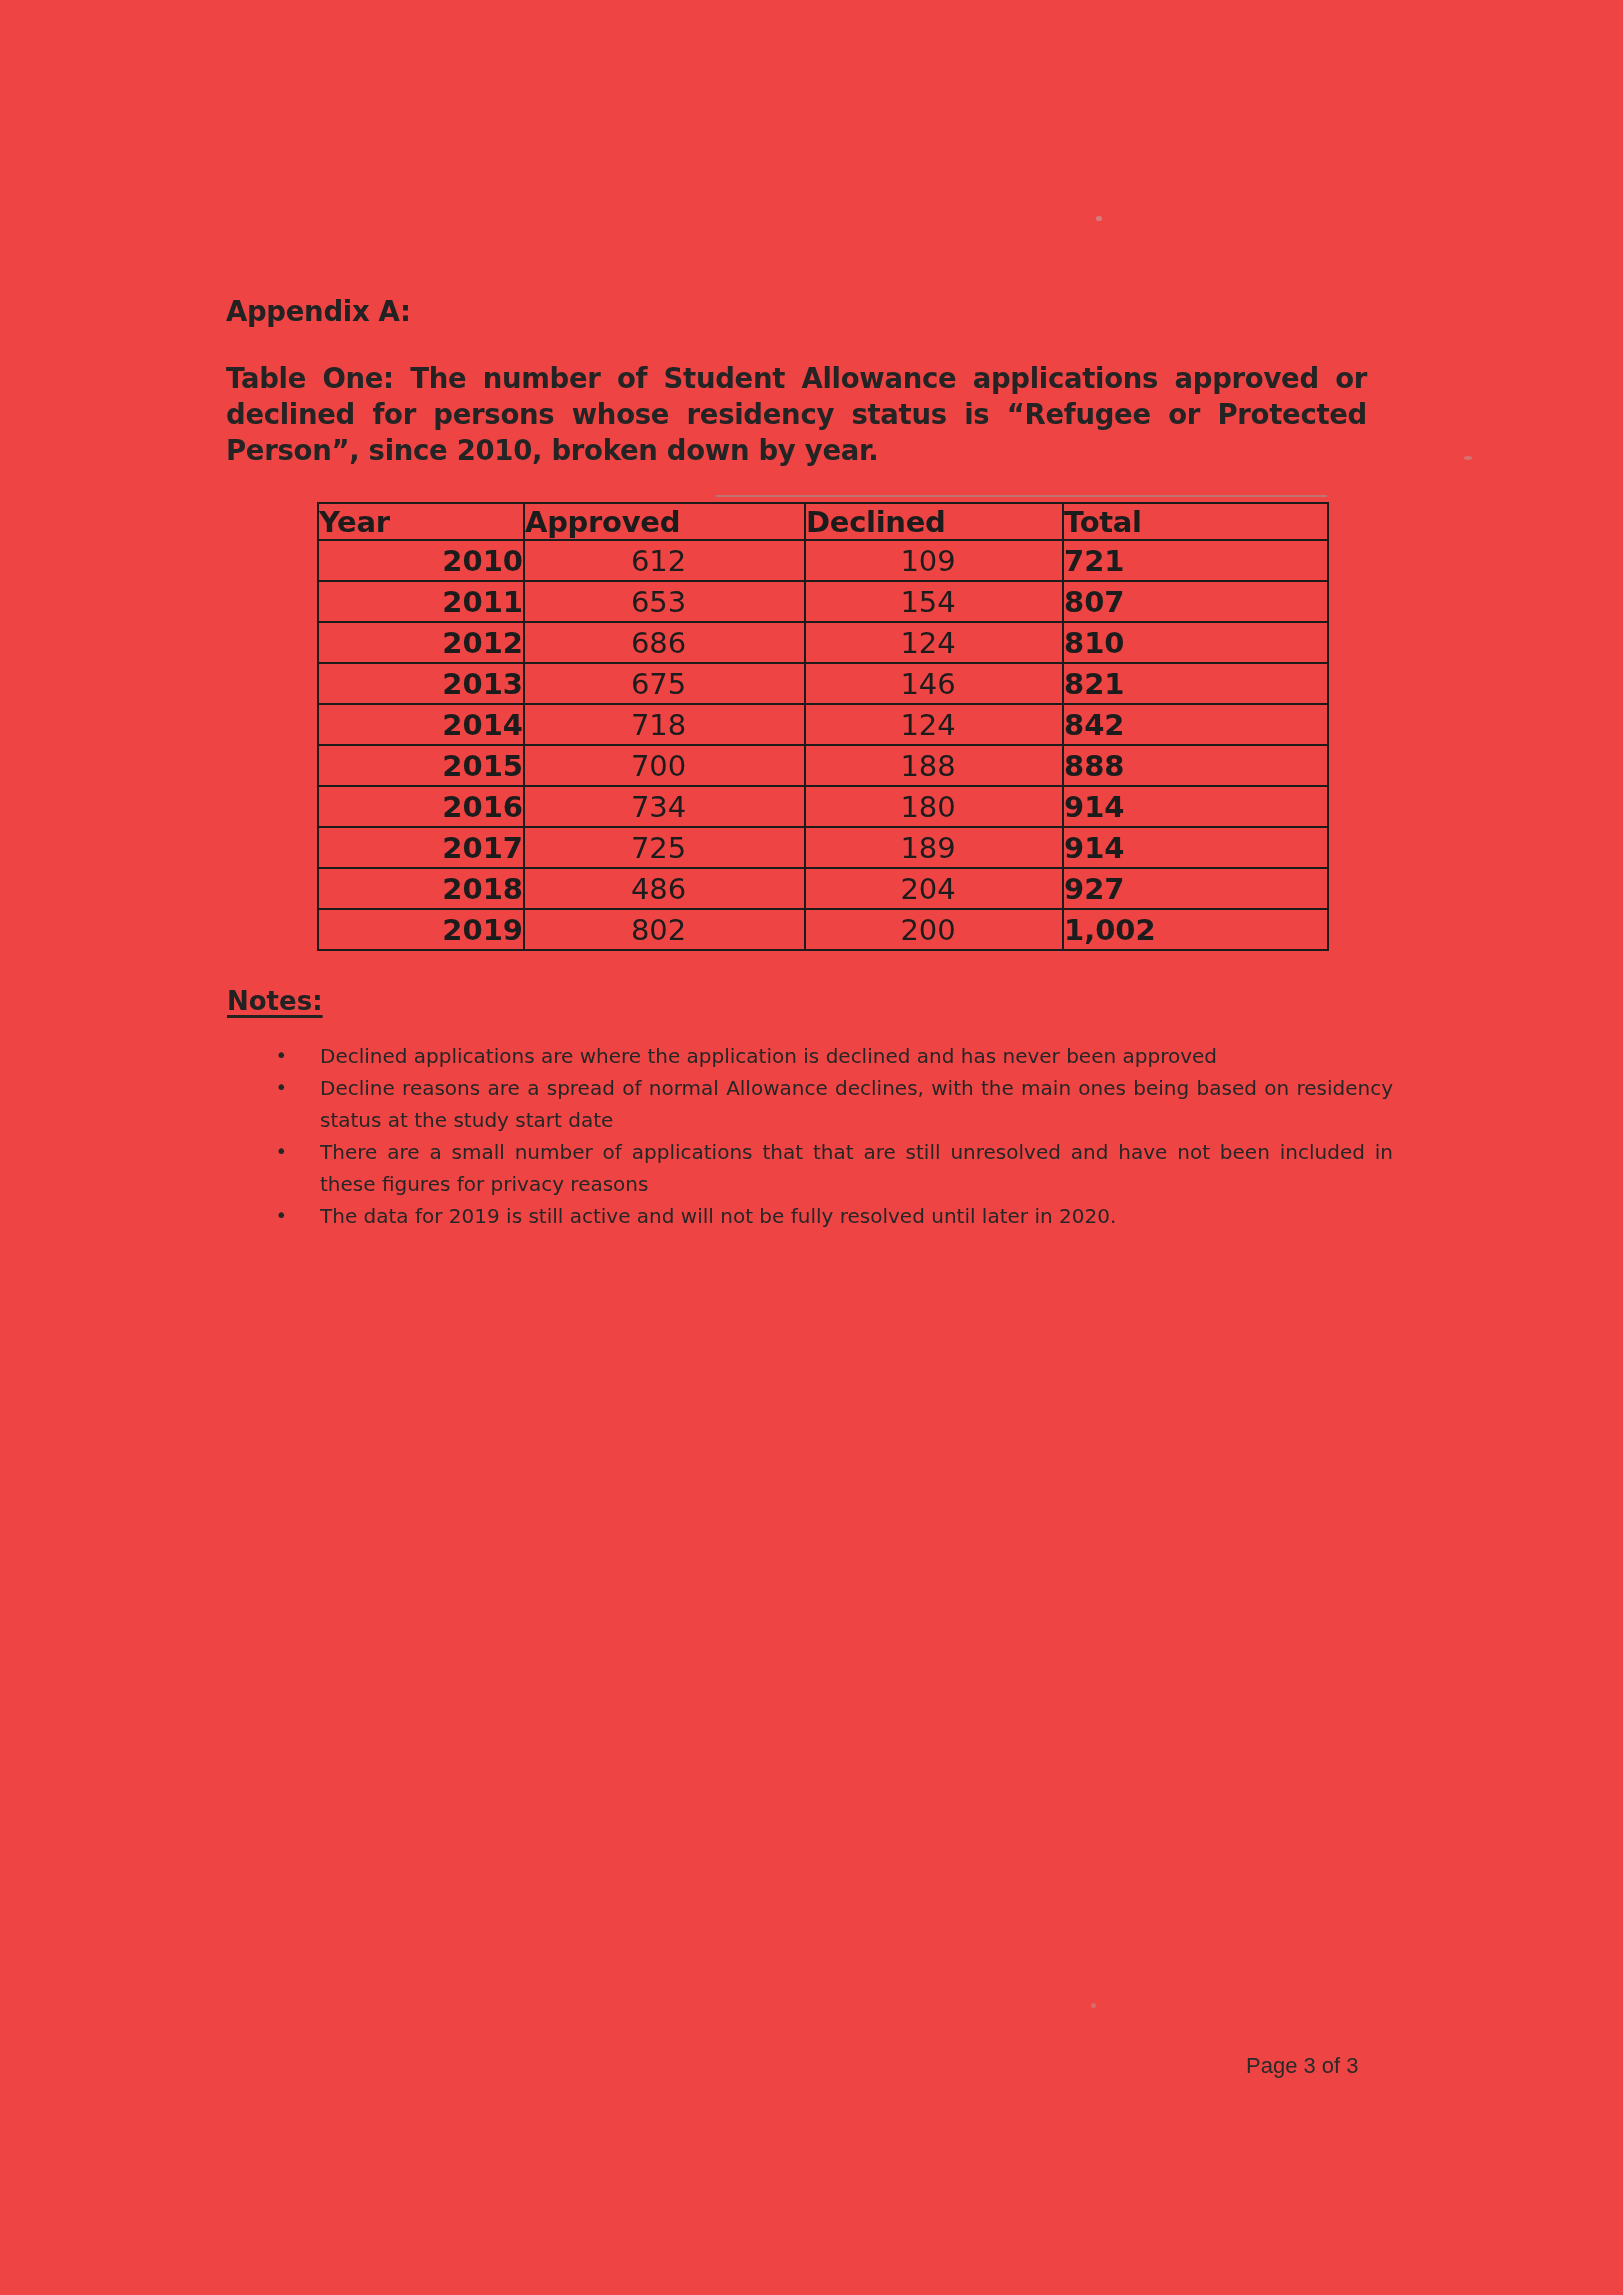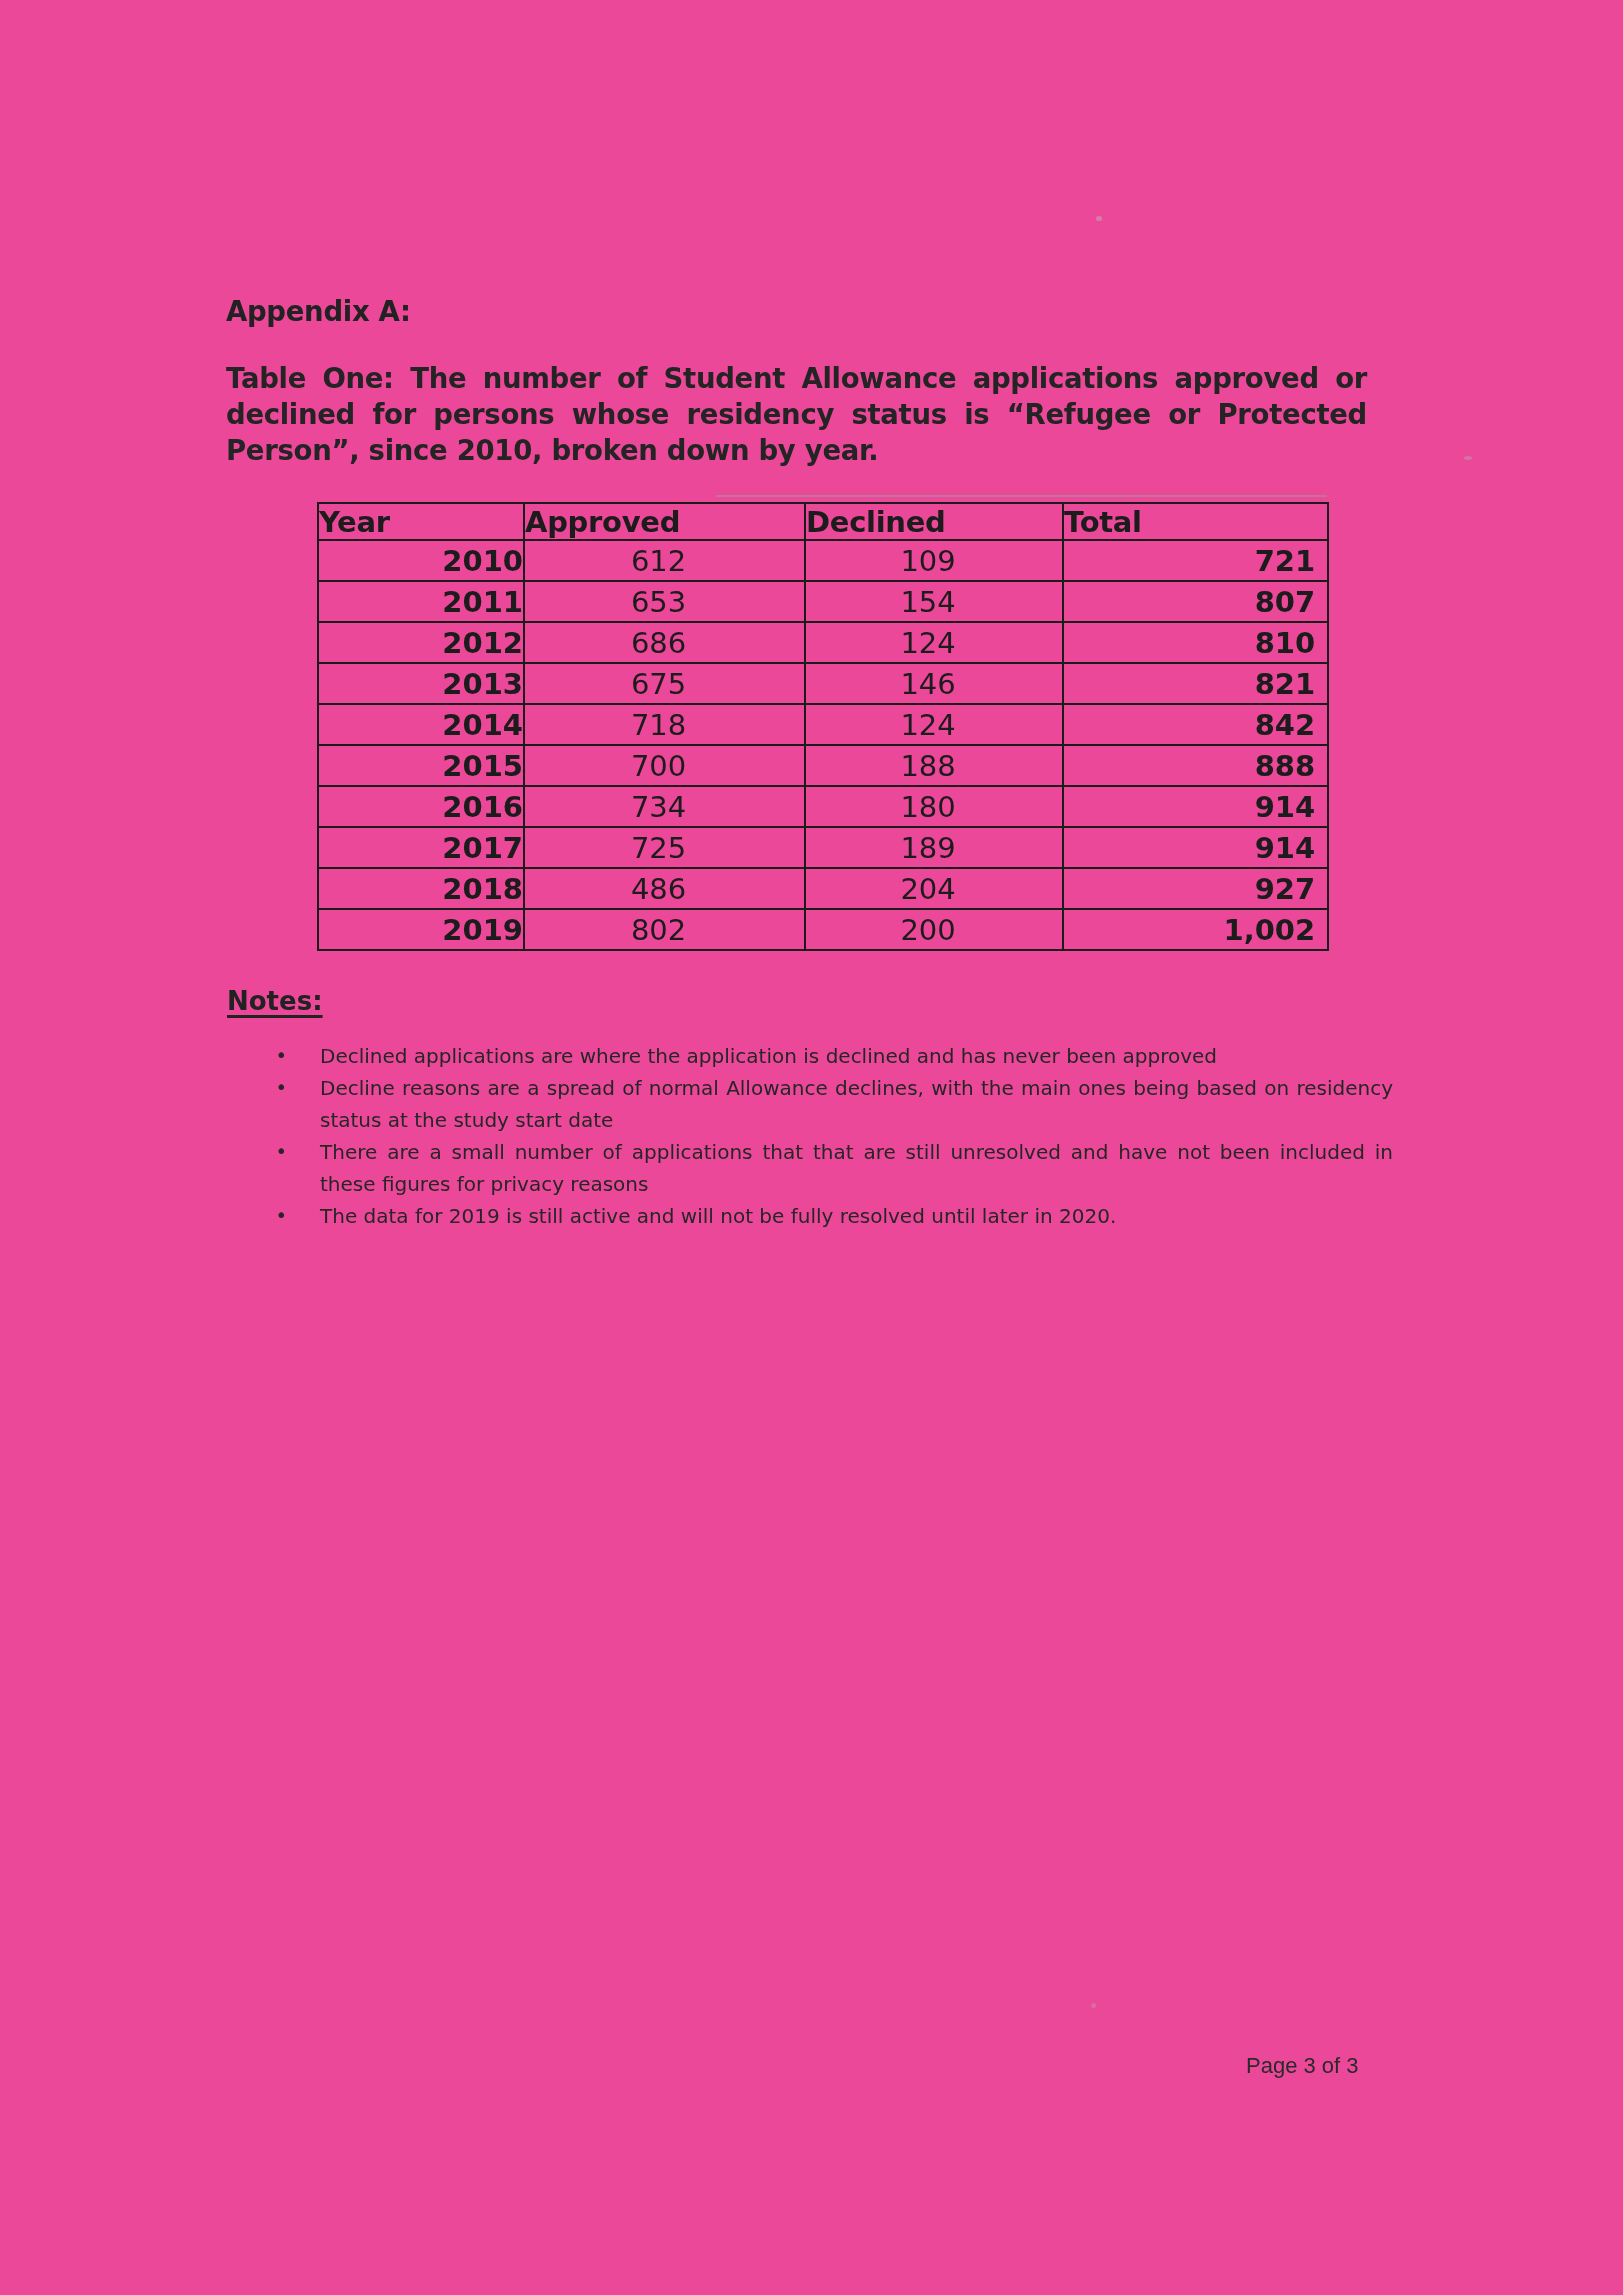--- a/index.html
+++ b/index.html
@@ -1,21 +1,21 @@
 <!DOCTYPE html>
 <html style="font-size:10.5px"><head>
 <meta charset="utf-8">
 <style>
   html, body { margin: 0; padding: 0; background: #d8d8d8; }
   .page {
     position: relative;
     width: 1623px;
     height: 2295px;
     margin: 0 auto;
-    background: #ec4899;
+    background: #ef4444;
     color: #1f1f1f;
     font-family: "DejaVu Sans", sans-serif;
     overflow: hidden;
   }
 
   
   .appendix-heading {
     position: absolute;
     left: 226px;
     top: 293px;
@@ -78,21 +78,21 @@
   }
   .data-table th {
     height: 35px;
     font-weight: 700;
     text-align: left;
     letter-spacing: -0.3px;
   }
   .data-table td { height: 39px; }
   td.c-year  { text-align: right;  padding-left: 14.4px; font-weight: 700; }
   td.c-num   { text-align: center; padding-right: 11.8px; font-weight: 400; }
-  td.c-total { text-align: right; padding-right: 11.8px; font-weight: 700; }
+  td.c-total { text-align: left; padding-right: 11.8px; font-weight: 700; }
 
   
   .notes-heading {
     position: absolute;
     left: 227px;
     top: 985px;
     margin: 0;
     font-size: 26px;
     font-weight: 700;
     line-height: 33px;

